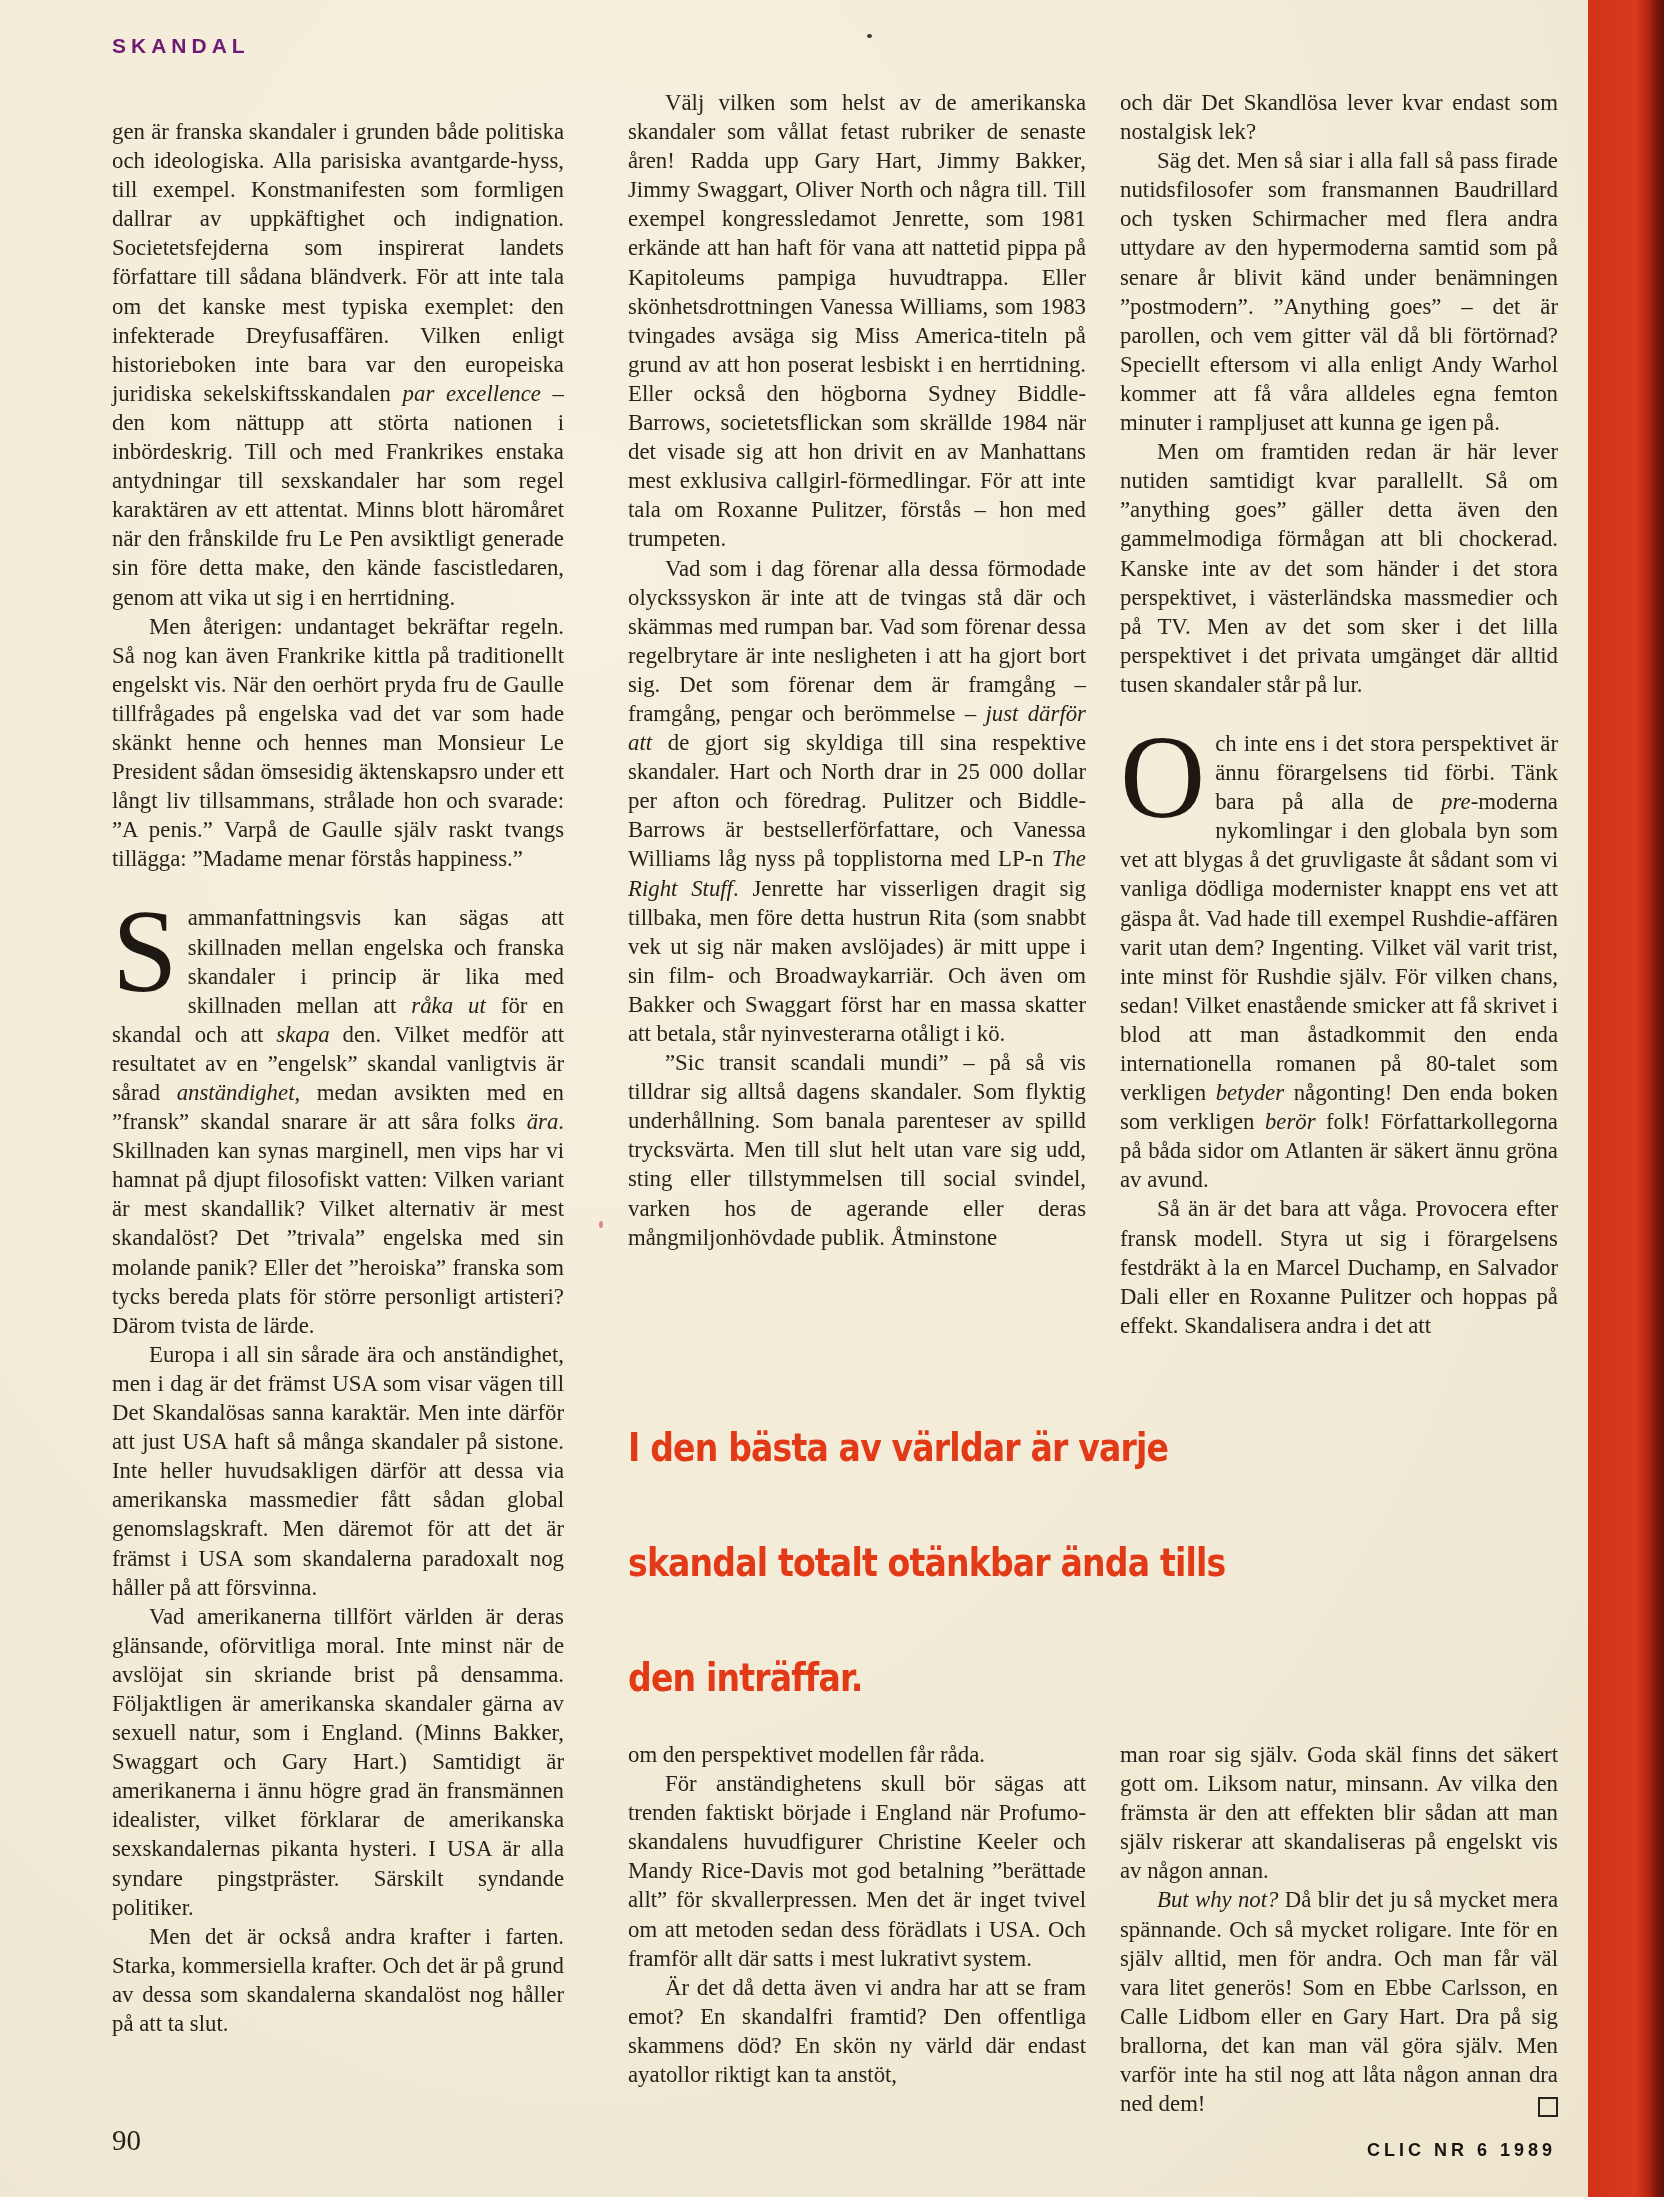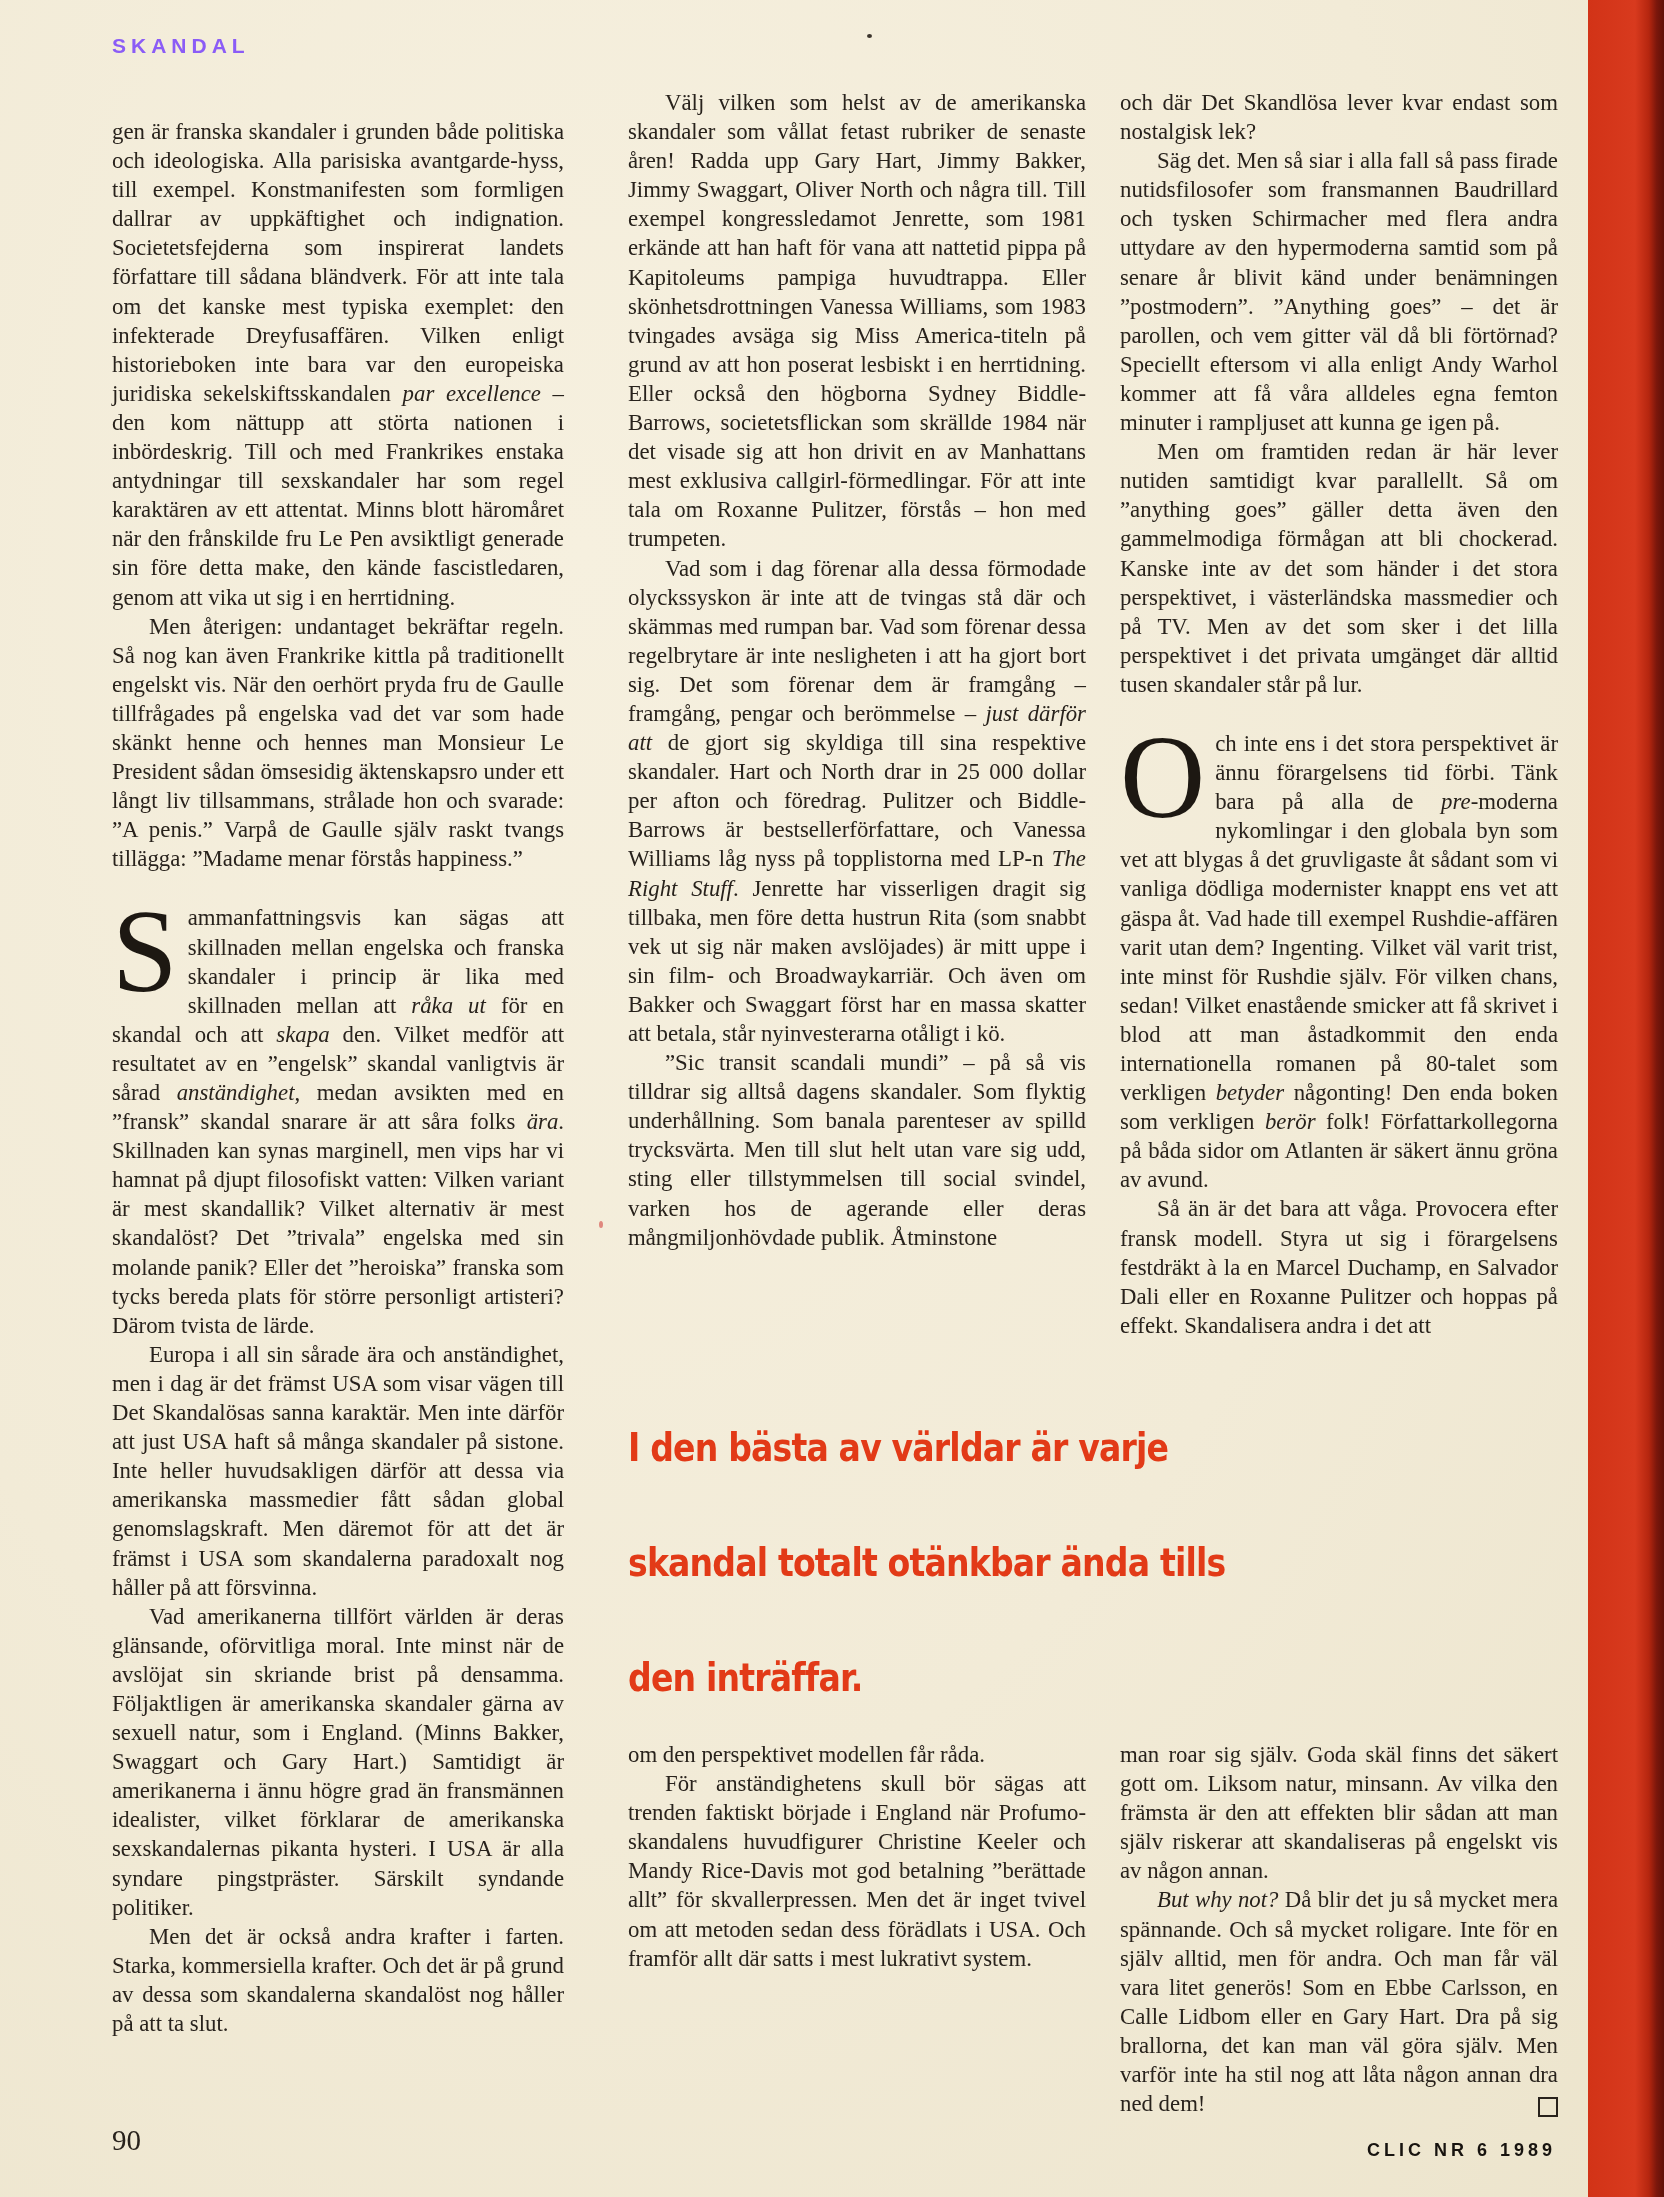--- a/index.html
+++ b/index.html
@@ -10,21 +10,21 @@
     color:#28221c;
   }
   .page{position:absolute;inset:0;}
   .red-bar{
     position:absolute;top:0;right:0;bottom:0;width:76px;
     background:linear-gradient(90deg,#d23317 0%,#d83a1e 62%,#b5260f 80%,#7c170c 90%,#5e1008 100%);
   }
   .kicker{
     position:absolute;left:112px;top:34px;
     font-family:"Liberation Sans","DejaVu Sans",sans-serif;
-    font-weight:bold;font-size:21px;letter-spacing:5px;color:#8b5cf6;
+    font-weight:bold;font-size:21px;letter-spacing:5px;color:#701a75;
   }
   .col{
     position:absolute;font-size:22.8px;line-height:29.1px;text-align:justify;
     hyphens:auto;-webkit-hyphens:auto;
   }
   .col1 {left:112px; top:88px; width:452px;margin-top:29px;}
   .col2t{left:628px; top:88px; width:458px;}
   .col3t{left:1120px;top:88px; width:438px;}
   .col2b{left:628px; top:1740px;width:458px;}
   .col3b{left:1120px;top:1740px;width:438px;}
@@ -97,20 +97,21 @@
 
   <div class="pullquote">
     <div class="pq-line">I den bästa av världar är varje</div>
     <div class="pq-line">skandal totalt otänkbar ända tills</div>
     <div class="pq-line">den inträffar.</div>
   </div>
 
   <div class="col col2b">
       <p class="bp">om den perspektivet modellen får råda.</p>
       <p class="bp ind">För anständighetens skull bör sägas att trenden faktiskt började i England när Profumo-skandalens huvudfigurer Christine Keeler och Mandy Rice-Davis mot god betalning ”berättade allt” för skvallerpressen. Men det är inget tvivel om att metoden sedan dess förädlats i USA. Och framför allt där satts i mest lukrativt system.</p>
+      <p class="bp ind">Är det då detta även vi andra har att se fram emot? En skandalfri framtid? Den offentliga skammens död? En skön ny värld där endast ayatollor riktigt kan ta anstöt,</p>
     </div>
   <div class="col col3b">
       <p class="bp">man roar sig själv. Goda skäl finns det säkert gott om. Liksom natur, minsann. Av vilka den främsta är den att effekten blir sådan att man själv riskerar att skandaliseras på engelskt vis av någon annan.</p>
       <p class="bp ind"><span class="it">But why not?</span> Då blir det ju så mycket mera spännande. Och så mycket roligare. Inte för en själv alltid, men för andra. Och man får väl vara litet generös! Som en Ebbe Carlsson, en Calle Lidbom eller en Gary Hart. Dra på sig brallorna, det kan man väl göra själv. Men varför inte ha stil nog att låta någon annan dra ned dem!<span class="endmark"></span></p>
     </div>
 
   <div class="pageno">90</div>
   <div class="credit">CLIC NR 6 1989</div>
 </div>
 

